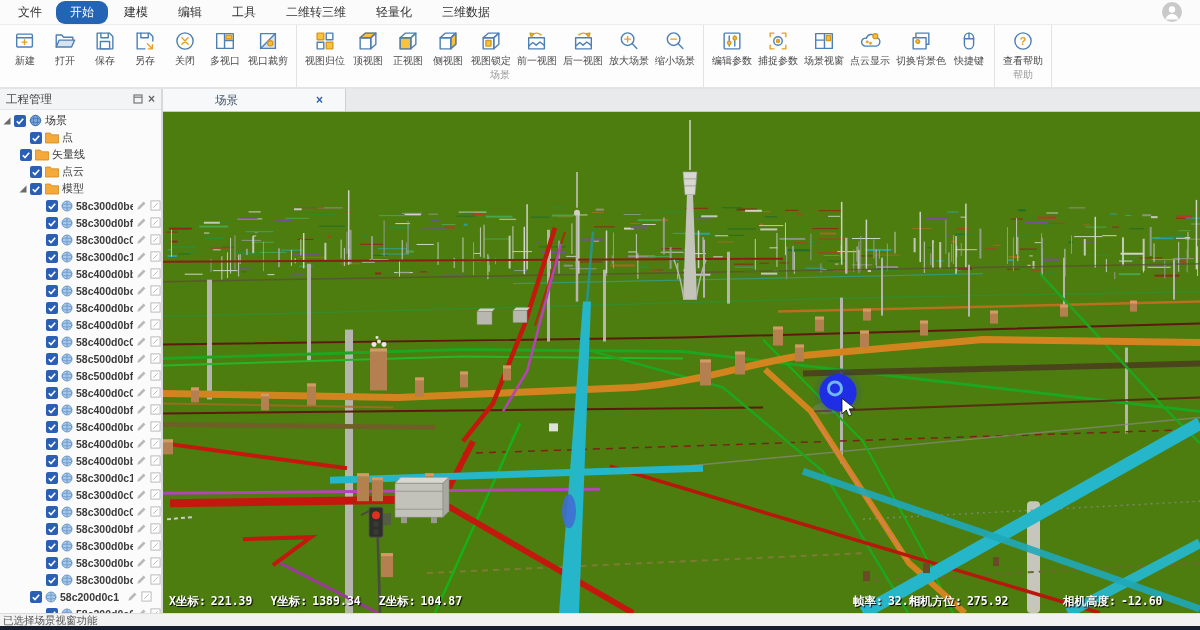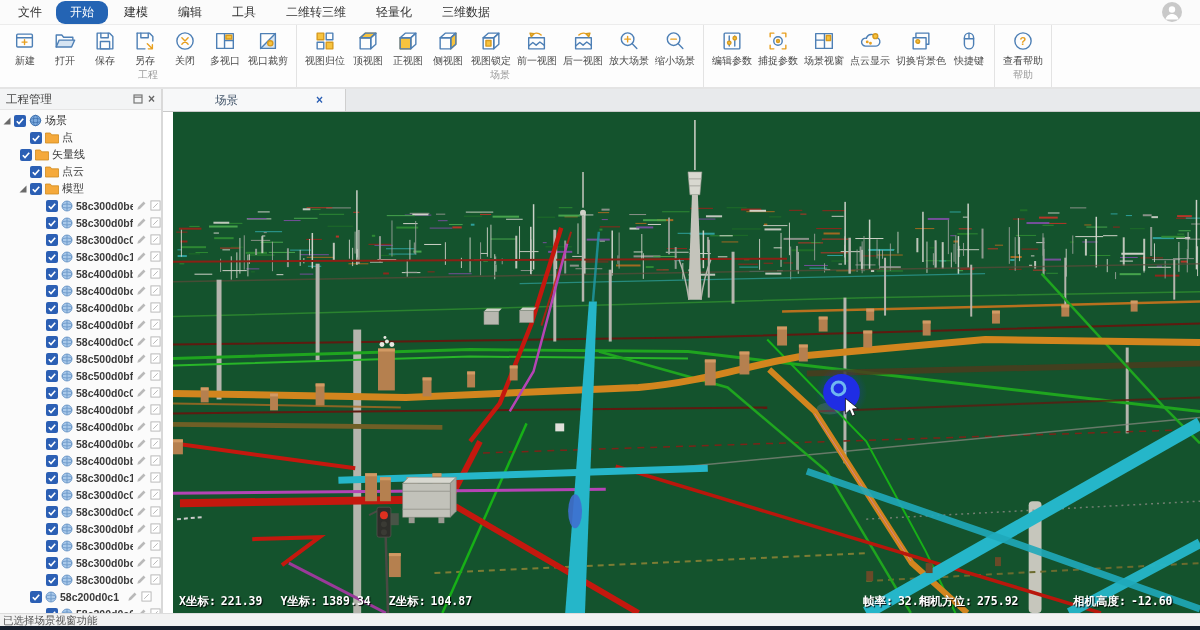--- a/index.html
+++ b/index.html
@@ -49,21 +49,21 @@
   .arrowbox{width:9px;flex:0 0 auto;display:flex;justify-content:center;}
 
   #content{flex:1;display:flex;flex-direction:column;}
   #tabbar{height:22px;background:#e8eaec;display:flex;align-items:stretch;border-bottom:1px solid #c9c9c9;}
   .tab{width:182px;background:#f7f8f9;border-right:1px solid #cfcfcf;display:flex;align-items:center;
        font-size:11.5px;color:#44566b;position:relative;}
   .tab>span:first-child{margin-left:52px;}
   .tab-close{position:absolute;right:22px;color:#2b5fb4;font-weight:bold;font-size:12px;cursor:default;}
 
   
-  #viewport{position:relative;flex:1;background:#14532d;overflow:hidden;margin-left:10px;}
+  #viewport{position:relative;flex:1;background:#4d7c0f;overflow:hidden;}
   #scene{position:absolute;inset:0;width:100%;height:100%;display:block;}
   .ov{position:absolute;bottom:4px;font:bold 11.5px "DejaVu Sans Mono",monospace;color:#fff;
       text-shadow:1px 1px 1px #000;white-space:nowrap;}
   #ov-left{left:6px;display:flex;gap:18px;}
   .ov-item i{font-style:normal;margin-left:5px;}
 
   
   #statusbar{height:12px;background:#f2f2f2;border-top:1px solid #ddd;display:flex;align-items:center;}
   #statusbar span{font-size:10.5px;color:#555;margin-left:3px;line-height:11px;}
   #bottomstrip{height:5px;background:#16202e;}
@@ -146,21 +146,20 @@
           <div class="rb-btn">
             <svg class="ic" width="24" height="24" viewBox="0 0 26 26">
               <path class="lf" d="M21 5v16H5z"></path>
               <rect x="5" y="5" width="16" height="16"></rect>
               <path d="M21 5L5 21"></path>
               <circle class="f" cx="15.5" cy="15.5" r="2.8"></circle>
             </svg>
             <span>视口裁剪</span>
           </div>
         </div>
-        <div class="rb-name">工程</div>
       </div>
       <div class="rb-group">
         <div class="rb-row">
           <div class="rb-btn">
             <svg class="ic" width="24" height="24" viewBox="0 0 26 26">
               <rect class="f" x="4.5" y="4.5" width="7.2" height="7.2"></rect>
               <rect x="14.3" y="4.5" width="7.2" height="7.2"></rect>
               <rect x="4.5" y="14.3" width="7.2" height="7.2"></rect>
               <rect class="f" x="14.3" y="14.3" width="7.2" height="7.2"></rect>
             </svg>

